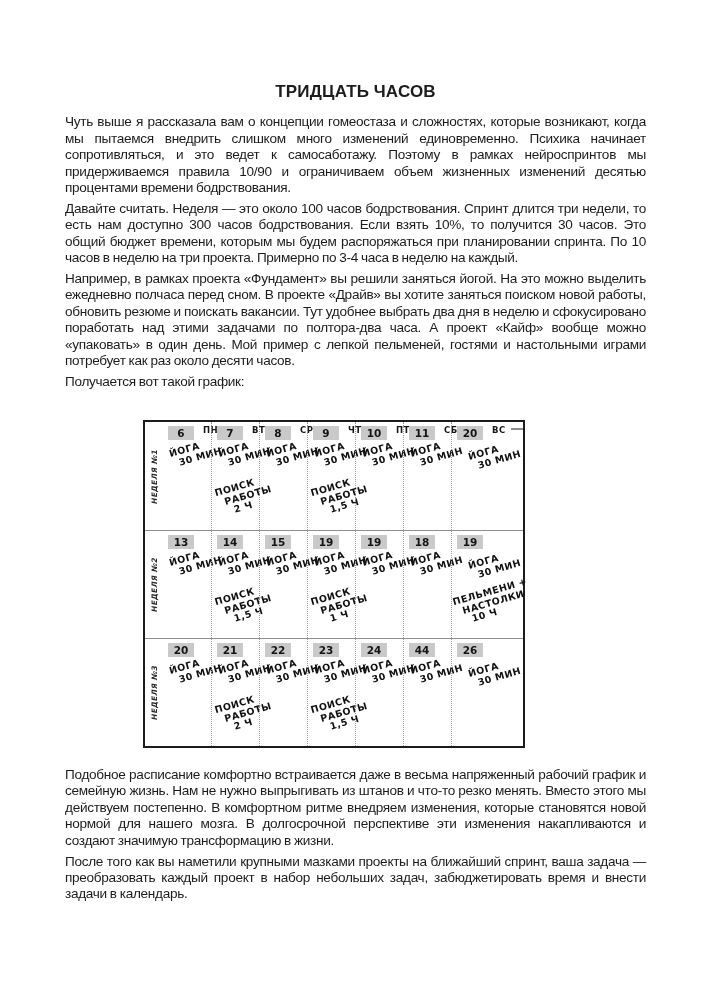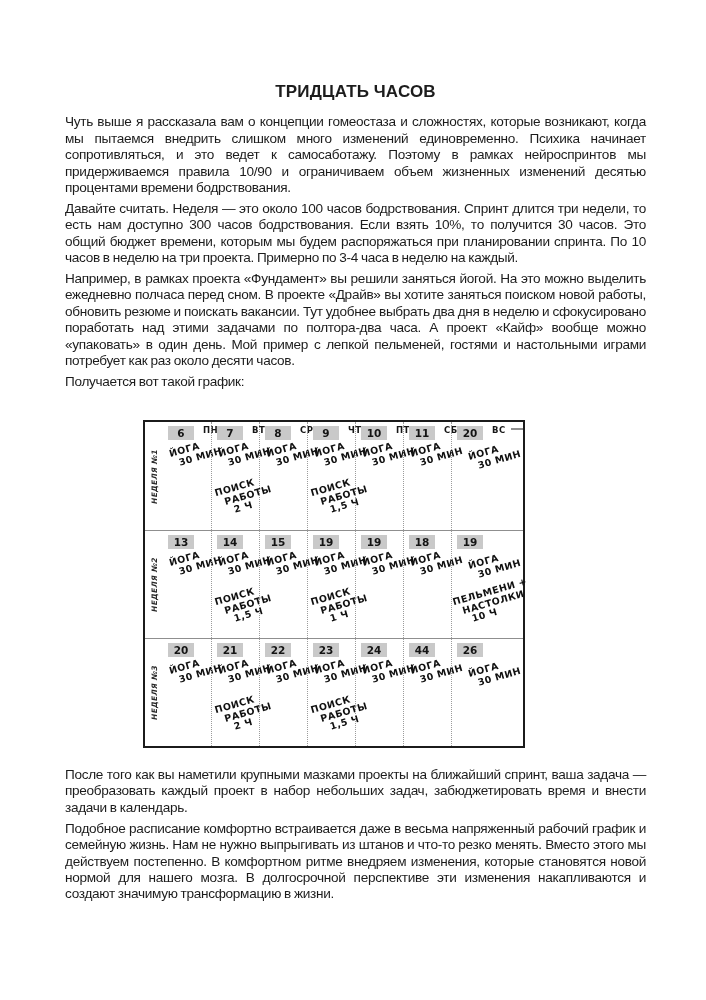--- a/index.html
+++ b/index.html
@@ -380,17 +380,17 @@
           </div>
           <div class="entry entry-0">
             <span class="entry-line" style="margin-left: 0px;">ЙОГА</span>
             <span class="entry-line" style="margin-left: 7px;">30 МИН</span>
           </div>
         </div>
       </div>
   </div>
 
   <div class="text-block text-bottom">
+    <p>Подобное расписание комфортно встраивается даже в весьма напряженный рабочий график и семейную жизнь. Нам не нужно выпрыгивать из штанов и что-то резко менять. Вместо этого мы действуем постепенно. В комфортном ритме внедряем изменения, которые становятся новой нормой для нашего мозга. В долгосрочной перспективе эти изменения накапливаются и создают значимую трансформацию в жизни.</p>
     <p>После того как вы наметили крупными мазками проекты на ближайший спринт, ваша задача — преобразовать каждый проект в набор небольших задач, забюджетировать время и внести задачи в календарь.</p>
-    <p>Подобное расписание комфортно встраивается даже в весьма напряженный рабочий график и семейную жизнь. Нам не нужно выпрыгивать из штанов и что-то резко менять. Вместо этого мы действуем постепенно. В комфортном ритме внедряем изменения, которые становятся новой нормой для нашего мозга. В долгосрочной перспективе эти изменения накапливаются и создают значимую трансформацию в жизни.</p>
   </div>
 
 </div>
 
 </body></html>

